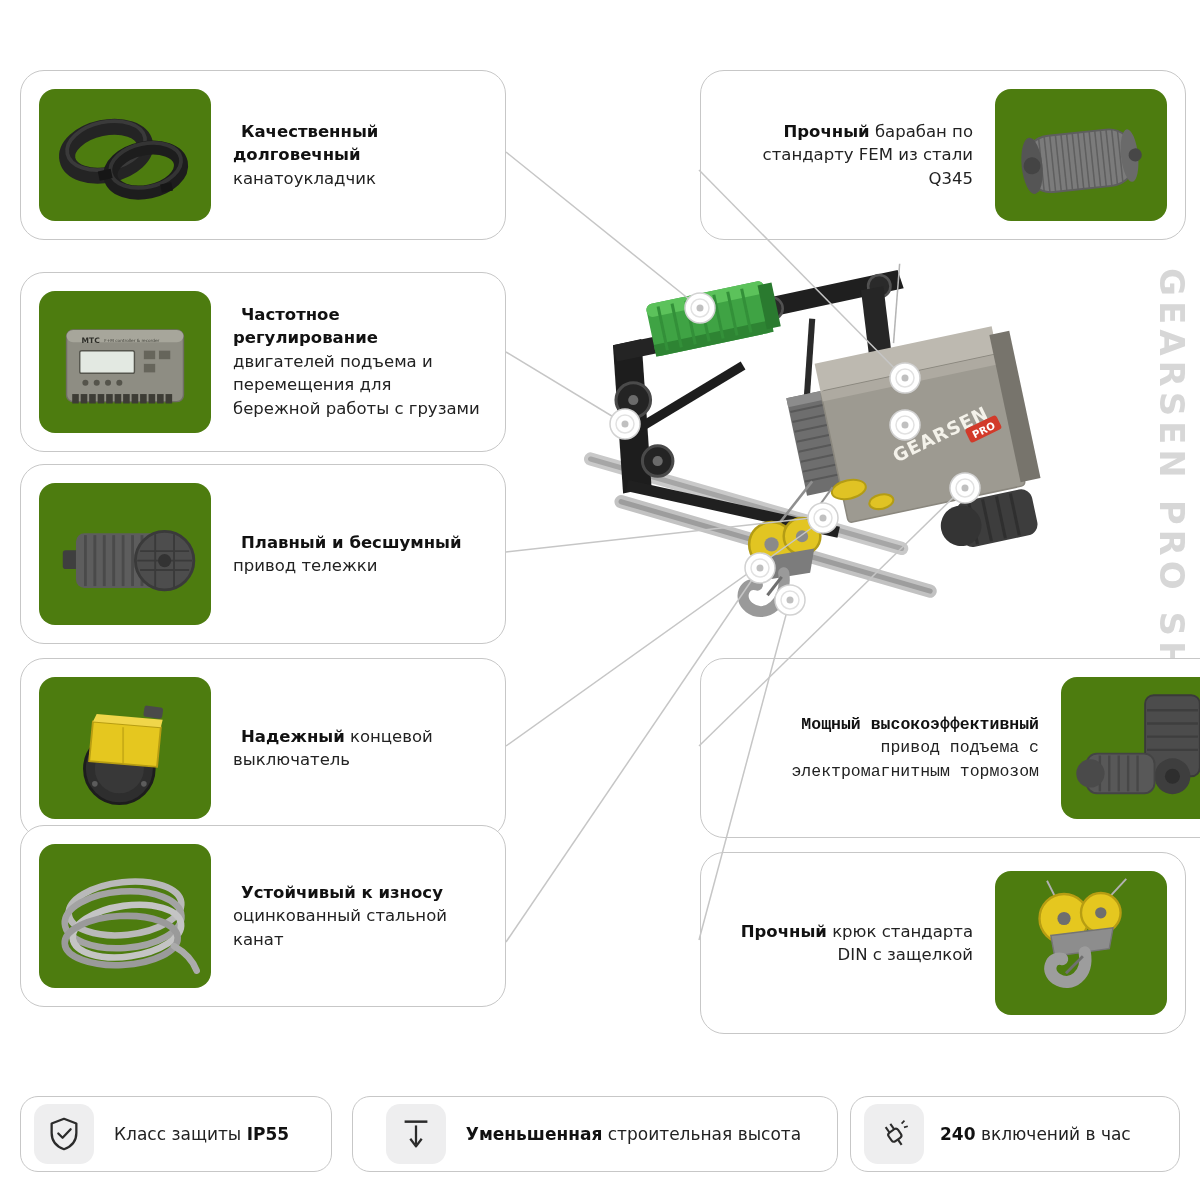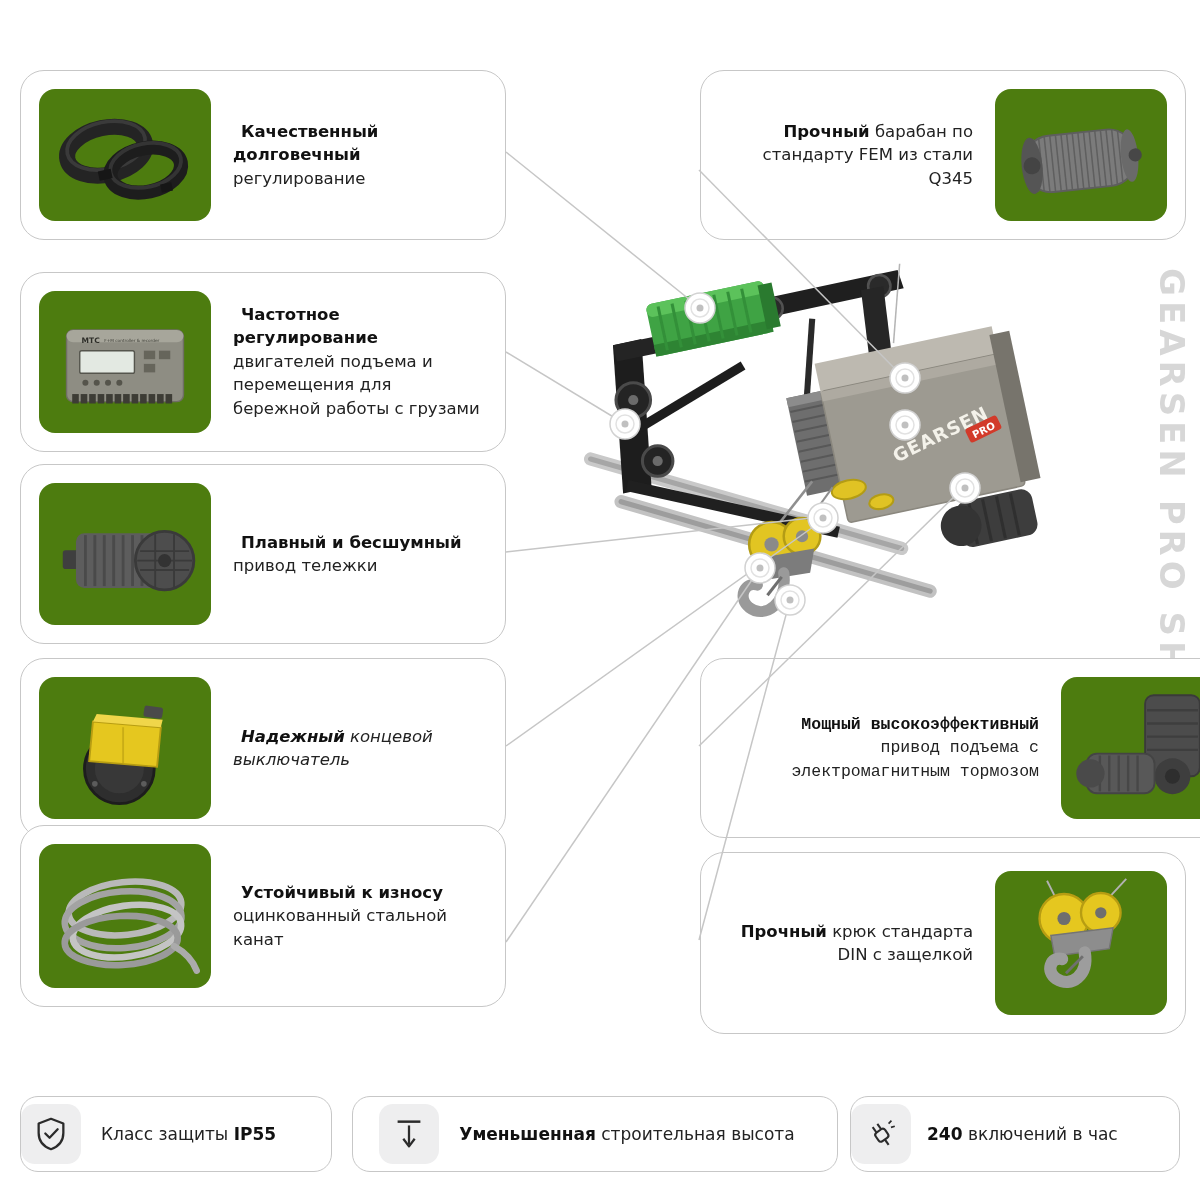--- a/index.html
+++ b/index.html
@@ -10,21 +10,21 @@
   .card { position:absolute; background:#fff; border:1.5px solid #c7c7c7; border-radius:24px; z-index:3; }
   .thumb { position:absolute; left:18px; top:18px; bottom:18px; width:172px; background:#4d7c0f;
            border-radius:16px; display:flex; align-items:center; justify-content:center; overflow:hidden; }
   .card-right .thumb { left:auto; right:18px; }
   .ctext { position:absolute; left:212px; right:22px; top:50%; transform:translateY(-50%);
            font-size:16.5px; line-height:1.42; color:#222; }
   .card-right .ctext { left:26px; right:212px; text-align:right; }
   .ctext b { font-weight:700; color:#111;margin-left:8px; }
 
   .badge { position:absolute; top:1096px; height:76px; border:1.5px solid #c7c7c7; border-radius:18px;
-           background:#fff; display:flex; align-items:center; gap:20px; z-index:3; }
+           background:#fff; display:flex; align-items:center; gap:20px; padding-left:13px; z-index:3; }
   .badge .ibox { width:60px; height:60px; background:#eeeeef; border-radius:14px; flex:0 0 auto;
                  display:flex; align-items:center; justify-content:center; }
   .badge .btext { font-size:17px; color:#222; padding-right:16px; }
   .badge .btext b { font-weight:700; color:#111; }
 
   .watermark { position:absolute; right:8px; top:268px; writing-mode:vertical-rl;
                font-weight:700; font-size:34px; letter-spacing:5px; color:#d7d7d7; z-index:1; }
 
   .product { position:absolute; left:556px; top:244px; z-index:2; }
   .overlay { position:absolute; left:0; top:0; width:1200px; height:1200px; pointer-events:none; z-index:5; }
@@ -44,21 +44,21 @@
           <ellipse cx="60" cy="60" rx="42" ry="25" stroke="#3a3a3a" stroke-width="4" transform="rotate(-12 60 60)"></ellipse>
           <ellipse cx="102" cy="86" rx="38" ry="23" stroke="#1d1d1d" stroke-width="15" transform="rotate(-12 102 86)"></ellipse>
           <ellipse cx="102" cy="81" rx="38" ry="23" stroke="#343434" stroke-width="4" transform="rotate(-12 102 81)"></ellipse>
         </g>
         <rect x="52" y="86" width="14" height="10" fill="#161616" transform="rotate(-12 59 91)"></rect>
         <rect x="118" y="100" width="12" height="9" fill="#161616" transform="rotate(-12 124 104)"></rect>
       </svg>
     </div>
     <div class="ctext">
       <b>Качественный долговечный</b>
-      <span>регулирование</span>
+      <span>канатоукладчик</span>
     </div>
   </div>
 
   <div class="card card-left" style="left:20px; top:272px; width:486px; height:180px;">
     <div class="thumb">
       <svg viewBox="0 0 160 140" width="152" height="132">
         <rect x="18" y="36" width="124" height="76" rx="7" fill="#8e8d83" stroke="#6f6e64" stroke-width="1.5"></rect>
         <rect x="18" y="36" width="124" height="13" rx="7" fill="#a7a69b"></rect>
         <rect x="32" y="58" width="58" height="24" rx="2" fill="#e3e9e2" stroke="#55554d" stroke-width="1.5"></rect>
         <text x="34" y="50" font-size="8" font-weight="bold" fill="#2d2d28">MTC</text>
@@ -116,21 +116,21 @@
         </g>
         <circle cx="122" cy="77" r="7" fill="#333"></circle>
       </svg>
     </div>
     <div class="ctext">
       <b>Плавный и бесшумный</b>
       <span>привод тележки</span>
     </div>
   </div>
 
-  <div class="card card-left" style="left:20px; top:658px; width:486px; height:180px;font-style:italic;">
+  <div class="card card-left" style="left:20px; top:658px; width:486px; height:180px;">
     <div class="thumb">
       <svg viewBox="0 0 160 140" width="152" height="132">
         <circle cx="74" cy="92" r="37" fill="#2e2e2e" stroke="#1d1d1d" stroke-width="3"></circle>
         <circle cx="74" cy="92" r="26" fill="#383838"></circle>
         <circle cx="48" cy="78" r="3" fill="#5c5c5c"></circle>
           <circle cx="100" cy="78" r="3" fill="#5c5c5c"></circle>
         <circle cx="48" cy="108" r="3" fill="#5c5c5c"></circle>
           <circle cx="100" cy="108" r="3" fill="#5c5c5c"></circle>
         <polygon points="46,42 118,48 114,90 42,84" fill="#e5c71f" stroke="#b79d12" stroke-width="2"></polygon>
         <polygon points="46,42 118,48 120,40 50,34" fill="#f0d64a"></polygon>

